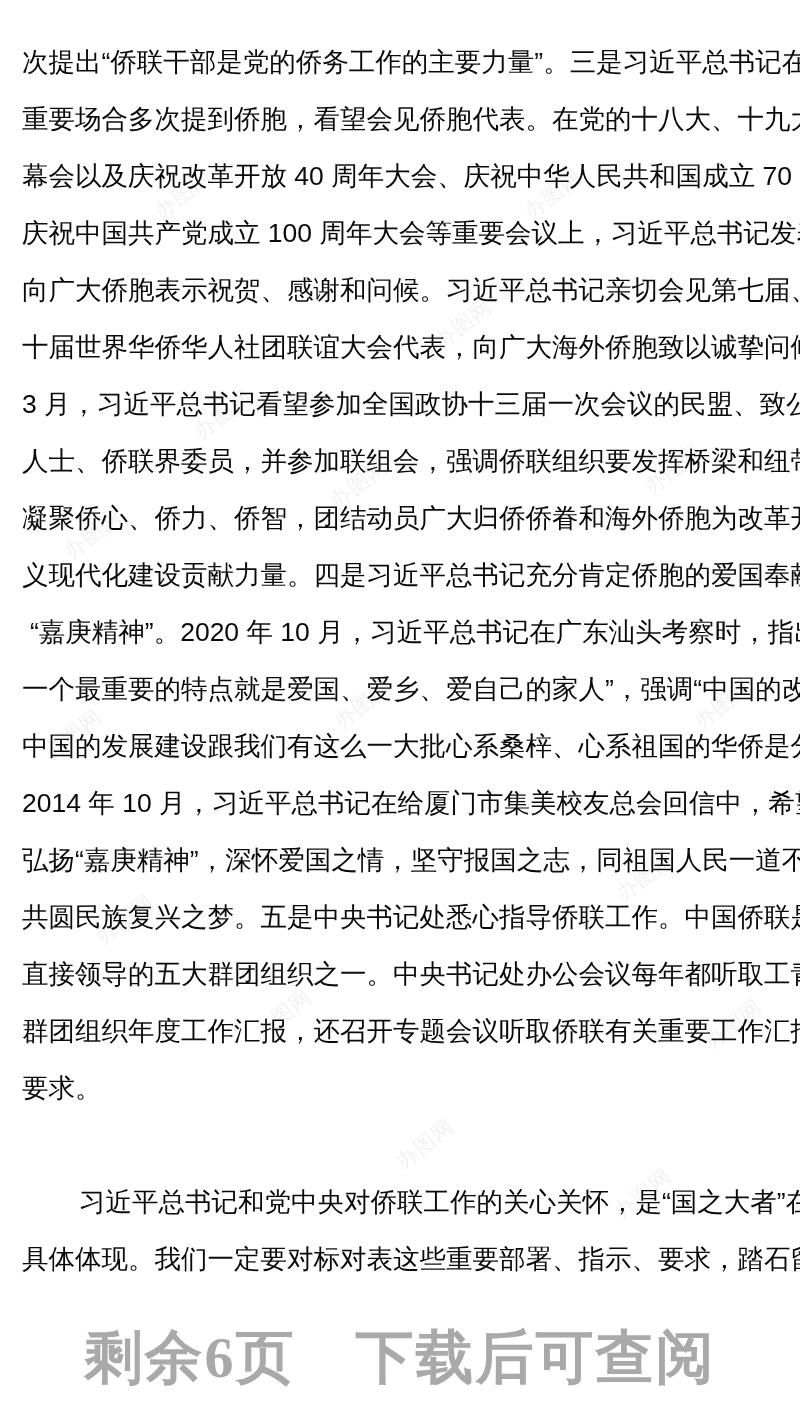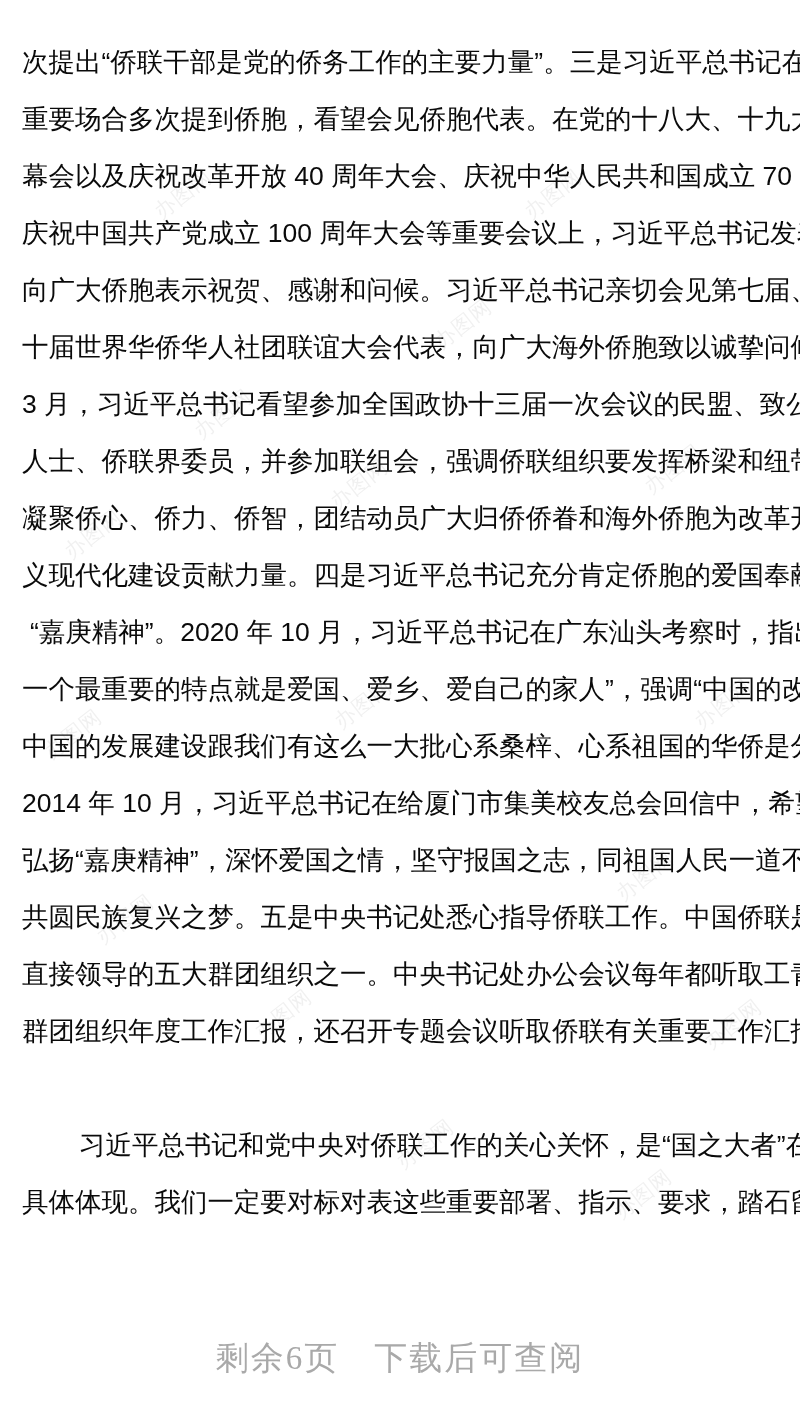--- a/index.html
+++ b/index.html
@@ -80,22 +80,22 @@
     top: 1318px;
     width: 800px;
     height: 80px;
     display: flex;
     align-items: center;
     justify-content: center;
     z-index: 2;
   }
   #paywall-banner .banner-text {
     font-family: "Liberation Serif", "DejaVu Serif", serif;
-    font-size: 33px;
-    font-weight: 400;
+    font-size: 58px;
+    font-weight: 700;
     color: #a9a9a9;
     letter-spacing: 2px;
     white-space: pre;
     line-height: 1;
   }
 </style>
 </head>
 <body>
 
 <div id="watermark-layer">
@@ -130,20 +130,21 @@
       <div class="doc-line">凝聚侨心、侨力、侨智，团结动员广大归侨侨眷和海外侨胞为改革开放和社会主</div>
       <div class="doc-line">义现代化建设贡献力量。四是习近平总书记充分肯定侨胞的爱国奉献，提出弘扬</div>
       <div class="doc-line indent-quote">“嘉庚精神”。2020 年 10 月，习近平总书记在广东汕头考察时，指出“华侨</div>
       <div class="doc-line">一个最重要的特点就是爱国、爱乡、爱自己的家人”，强调“中国的改革开放，</div>
       <div class="doc-line">中国的发展建设跟我们有这么一大批心系桑梓、心系祖国的华侨是分不开的”。</div>
       <div class="doc-line">2014 年 10 月，习近平总书记在给厦门市集美校友总会回信中，希望广大侨胞</div>
       <div class="doc-line">弘扬“嘉庚精神”，深怀爱国之情，坚守报国之志，同祖国人民一道不懈奋斗，</div>
       <div class="doc-line">共圆民族复兴之梦。五是中央书记处悉心指导侨联工作。中国侨联是中央书记处</div>
       <div class="doc-line">直接领导的五大群团组织之一。中央书记处办公会议每年都听取工青妇科侨五家</div>
       <div class="doc-line">群团组织年度工作汇报，还召开专题会议听取侨联有关重要工作汇报，提出明确</div>
+      <div class="doc-line">要求。</div>
       <div class="doc-line blank"></div>
       <div class="doc-line indent-2">习近平总书记和党中央对侨联工作的关心关怀，是“国之大者”在侨联中的</div>
       <div class="doc-line">具体体现。我们一定要对标对表这些重要部署、指示、要求，踏石留印抓落实，</div>
     </div>
 </div>
 
 <div id="paywall-banner">
   <span class="banner-text">剩余6页　下载后可查阅</span>
 </div>
 

